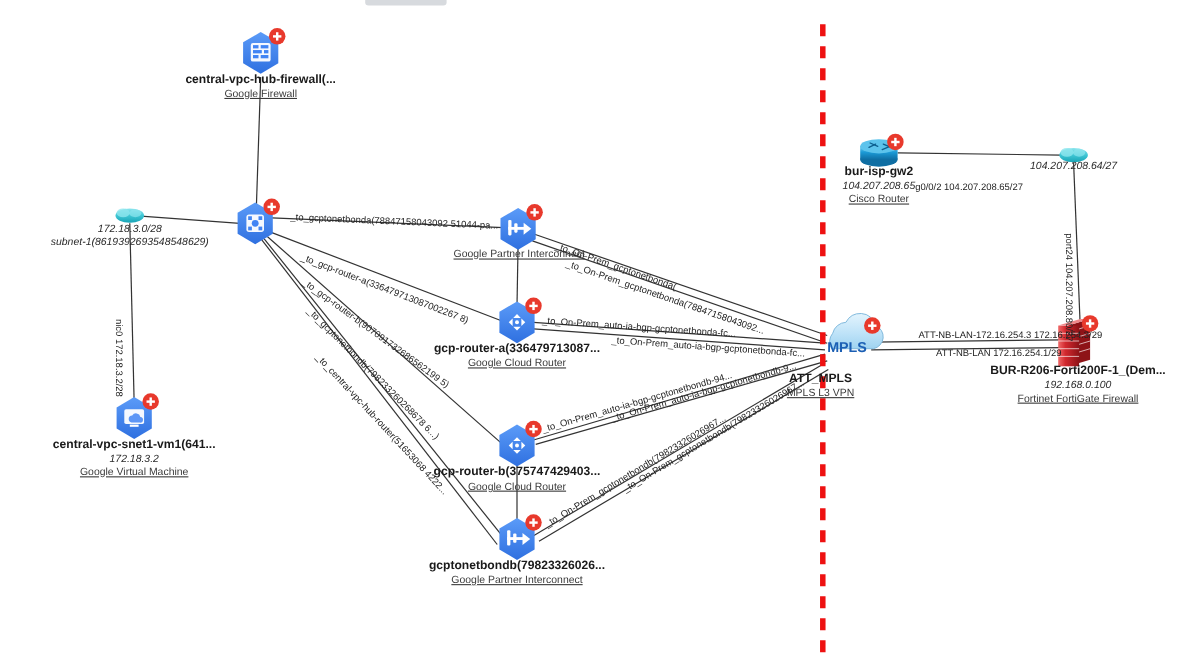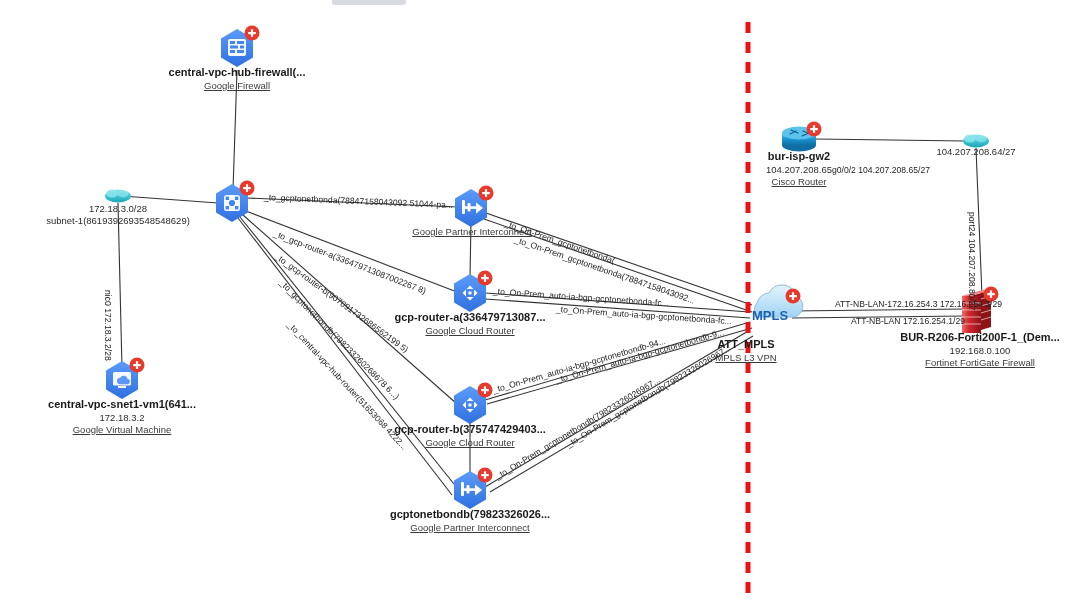--- a/index.html
+++ b/index.html
@@ -14,21 +14,21 @@
   svg{position:absolute;left:0;top:0;width:1072px;height:609px;}
 
   .topbar-stub{
     position:absolute;left:332px;top:0px;width:74px;height:5px;
     background:#d7dade;border-radius:0 0 3px 3px;
   }
 
   
   .lbl{position:absolute;text-align:center;line-height:1.25;pointer-events:none;}
   .lbl .nm{font-size:11px;font-weight:700;color:#1a1a1a;white-space:nowrap;text-align:center;}
-  .lbl .ip{font-size:9.5px;color:#2b2b2b;white-space:nowrap;}
+  .lbl .ip{font-size:9.5px;color:#2b2b2b;white-space:nowrap;font-style:italic;}
   .lbl .ty{font-size:9.5px;color:#3a3a3a;white-space:nowrap;text-decoration:underline;}
 
   .edgelbl{
     position:absolute;font-size:8.6px;color:#232323;white-space:nowrap;
     transform-origin:0 50%;pointer-events:none;
   }
 </style>
 </head>
 <body>
 

